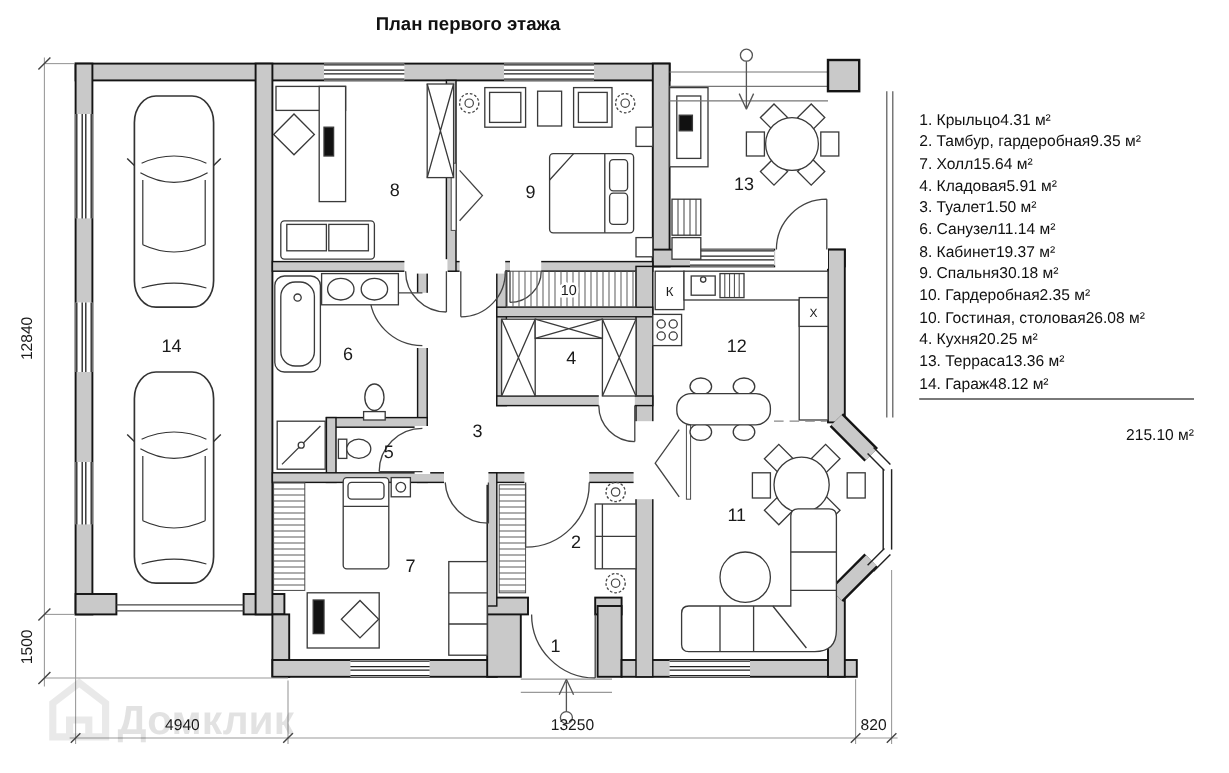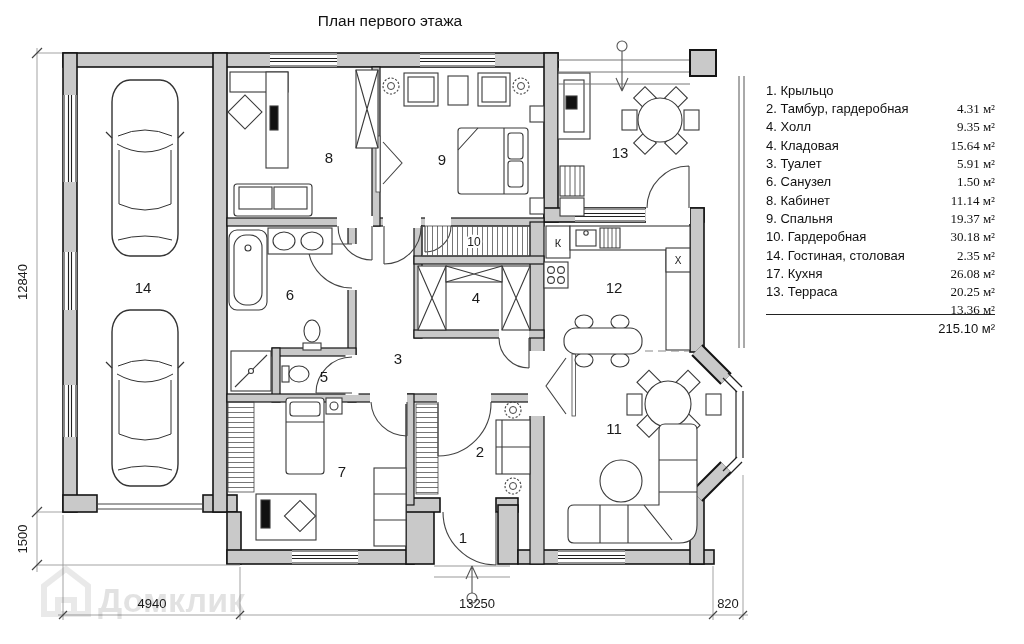--- a/index.html
+++ b/index.html
@@ -1,25 +1,25 @@
 <!DOCTYPE html>
 <html><head>
 <meta charset="utf-8">
 <style>
   html,body{margin:0;padding:0;background:#fff;}
   body{width:1024px;height:644px;position:relative;overflow:hidden;
        font-family:"Liberation Sans", sans-serif;color:#111;}
   #plan-svg{position:absolute;left:0;top:0;}
   #title{position:absolute;left:250px;top:12px;width:280px;text-align:center;
-         font-size:15.5px;color:#111;}
+         font-size:15.5px;color:#111;font-weight:bold;}
   #legend{position:absolute;left:766px;top:91px;width:229px;font-size:13px;color:#111;}
-  .legend-row{display:flex;justify-content:center;height:18.3px;line-height:18.3px;white-space:nowrap;flex-direction:column;}
-  .legend-row .area{text-align:right;font-family:Liberation Serif, serif;}
+  .legend-row{display:flex;justify-content:flex-start;height:18.3px;line-height:18.3px;white-space:nowrap;}
+  .legend-row .area{text-align:right;}
   #legend-sep{border-top:1.6px solid #222;margin-top:3px;}
-  #legend-total{text-align:right;margin-top:6px;font-size:13px;}
+  #legend-total{text-align:right;margin-top:22px;font-size:13px;}
   svg text{font-family:"Liberation Sans", sans-serif;fill:#1a1a1a;}
 </style>
 </head>
 <body>
 
 <svg id="plan-svg" width="1024" height="644" viewBox="0 0 1024 644">
   <defs>
     <pattern id="hatchV" width="5" height="8" patternUnits="userSpaceOnUse">
       <line x1="2.5" y1="0" x2="2.5" y2="8" stroke="#666" stroke-width="0.9"></line>
     </pattern>
@@ -372,21 +372,21 @@
   <div id="legend-rows">
       <div class="legend-row">
         <span>1. Крыльцо</span>
         <span class="area">4.31 м²</span>
       </div>
       <div class="legend-row">
         <span>2. Тамбур, гардеробная</span>
         <span class="area">9.35 м²</span>
       </div>
       <div class="legend-row">
-        <span>4. Холл</span>
+        <span>7. Холл</span>
         <span class="area">15.64 м²</span>
       </div>
       <div class="legend-row">
         <span>4. Кладовая</span>
         <span class="area">5.91 м²</span>
       </div>
       <div class="legend-row">
         <span>3. Туалет</span>
         <span class="area">1.50 м²</span>
       </div>
@@ -400,27 +400,31 @@
       </div>
       <div class="legend-row">
         <span>9. Спальня</span>
         <span class="area">30.18 м²</span>
       </div>
       <div class="legend-row">
         <span>10. Гардеробная</span>
         <span class="area">2.35 м²</span>
       </div>
       <div class="legend-row">
-        <span>14. Гостиная, столовая</span>
+        <span>10. Гостиная, столовая</span>
         <span class="area">26.08 м²</span>
       </div>
       <div class="legend-row">
-        <span>17. Кухня</span>
+        <span>4. Кухня</span>
         <span class="area">20.25 м²</span>
       </div>
       <div class="legend-row">
         <span>13. Терраса</span>
         <span class="area">13.36 м²</span>
+      </div>
+      <div class="legend-row">
+        <span>14. Гараж</span>
+        <span class="area">48.12 м²</span>
       </div>
     </div>
   <div id="legend-sep"></div>
   <div id="legend-total">215.10 м²</div>
 </div>
 
 </body></html>

